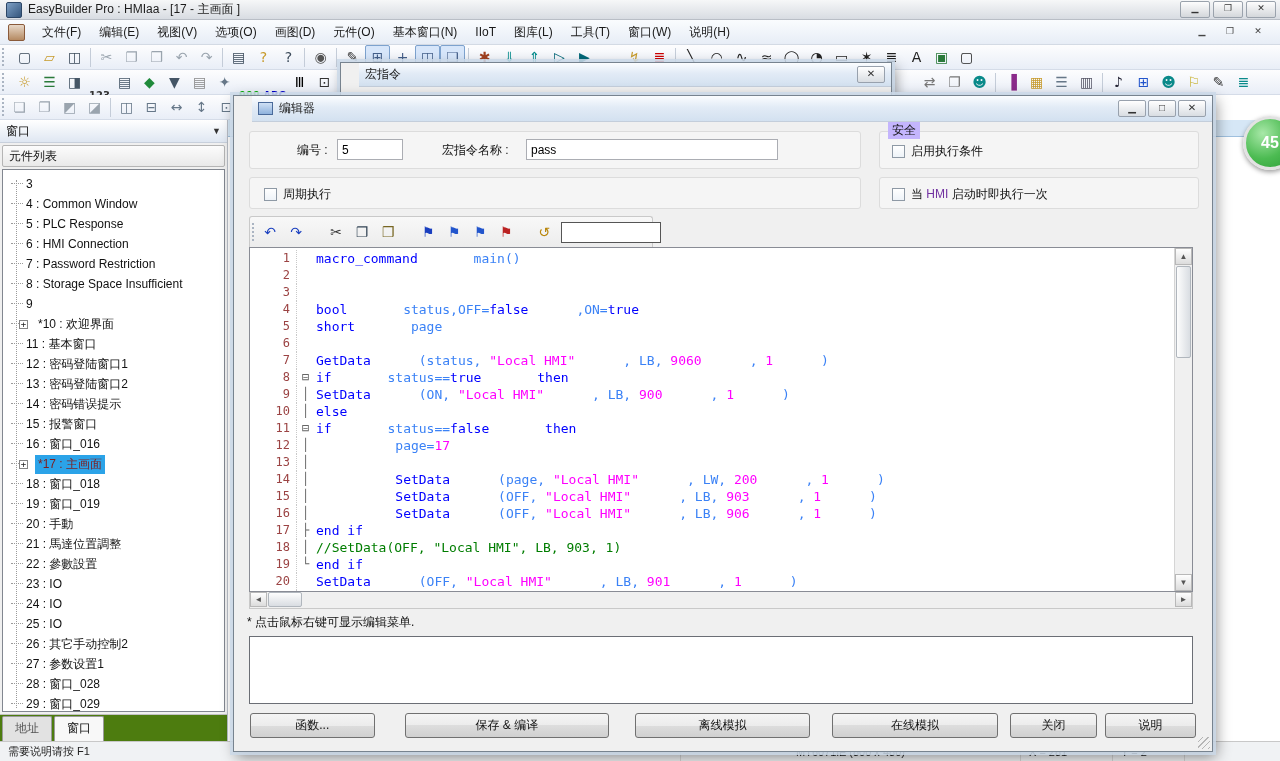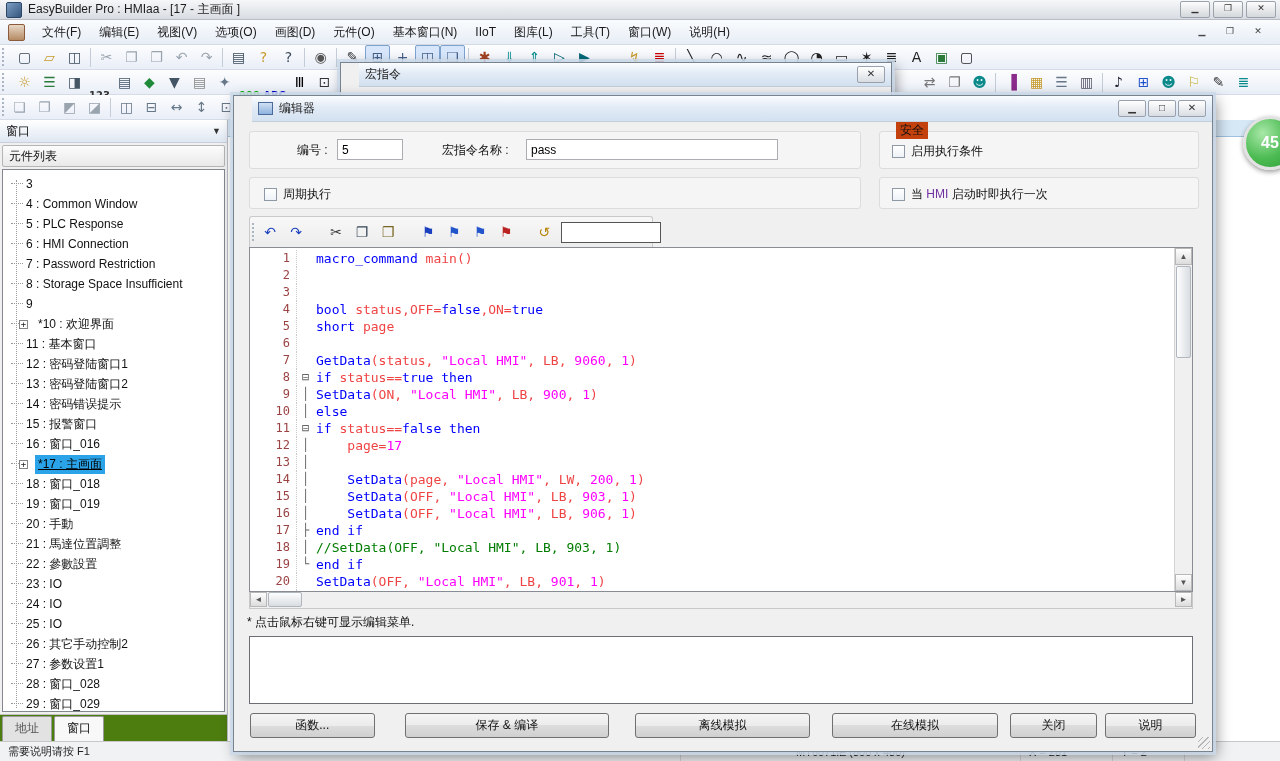--- a/index.html
+++ b/index.html
@@ -48,21 +48,21 @@
                   border:1px solid #b5b5b5;border-radius:2px;display:flex;align-items:center;padding:0 6px;}
   .sb-tree{flex:1;margin:2px;background:#fff;border:1px solid #828790;position:relative;overflow:hidden;}
   .sb-tree::before{content:"";position:absolute;left:13px;top:10px;height:528px;border-left:1px dotted #9a9a9a;}
   .tree-inner{position:absolute;left:0;top:4px;right:0;}
   .tree-row{height:20px;display:flex;align-items:center;padding-left:8px;white-space:nowrap;}
   .stub{width:12px;height:1px;border-top:1px dotted #9a9a9a;flex:0 0 auto;}
   .expander{width:9px;height:9px;box-sizing:border-box;border:1px solid #848484;background:#fff;
             font-size:9px;line-height:7px;text-align:center;color:#222;flex:0 0 auto;margin-right:3px;
             font-family:"DejaVu Sans Mono",monospace;position:relative;left:-4px;}
   .tlabel{padding:1px 3px;color:#111;}
-  .tlabel.sel{background:#2ba3e8;color:#000000;text-decoration:underline;}
+  .tlabel.sel{background:#2ba3e8;color:#7f1d1d;}
   .sb-tabs{height:26px;border-top:1px solid #c2c2c2;background:#4d7c0f;display:flex;align-items:flex-end;padding:0 2px;}
   .sb-tab{padding:3px 12px 4px 12px;border:1px solid #9a9a9a;border-bottom:none;background:#e2e2e2;
           margin-right:2px;border-radius:2px 2px 0 0;color:#555;}
   .sb-tab.active{background:#f8f8f8;color:#111;}
   
   .workspace{position:absolute;left:228px;top:120px;width:1052px;height:621px;background:#fff;}
   .ws-band{position:absolute;left:0;top:0;width:100%;height:16px;background:#d6e7f6;border-bottom:1px solid #9fc0de;}
   .badge45{position:absolute;left:1243px;top:116px;width:54px;height:54px;border-radius:50%;z-index:6;
            background:radial-gradient(circle at 35% 30%,#a8e8a8,#4cbb52 55%,#2e9e38);
            border:3px solid #e2e2e2;box-sizing:border-box;box-shadow:0 2px 5px rgba(0,0,0,.4);
@@ -86,21 +86,21 @@
          background:linear-gradient(#ffffff,#d9dde2);font-size:10px;line-height:14px;text-align:center;color:#333;}
   #macroDlg{left:340px;top:62px;width:550px;height:38px;z-index:3;}
   #macroDlg .dlg-title{height:24px;}
   #editorDlg{left:233px;top:95px;width:980px;height:657px;z-index:5;box-sizing:border-box;}
   
   .grp{position:absolute;border:1px solid #dcdcdc;border-radius:3px;background:rgba(255,255,255,.35);box-sizing:border-box;}
   #gA{left:15px;top:35px;width:612px;height:38px;}
   #gSec{left:645px;top:35px;width:320px;height:38px;}
   #gB{left:15px;top:81px;width:612px;height:32px;}
   #gStart{left:645px;top:81px;width:320px;height:32px;}
-  .legend{position:absolute;top:-10px;left:16px;background:#c2410c;padding:0 4px;}
+  .legend{position:absolute;top:-10px;left:8px;background:#c4b5fd;padding:0 4px;}
   .fldlbl{position:absolute;top:10px;}
   .tin{position:absolute;top:7px;height:21px;border:1px solid #abadb3;background:#fff;box-sizing:border-box;
        font-family:inherit;font-size:12px;padding:0 4px;}
   #fldId{left:87px;width:66px;} #lblId{left:47px;}
   #fldName{left:276px;width:252px;} #lblName{left:192px;}
   .cbrow{position:absolute;display:flex;align-items:center;gap:6px;}
   .cbox{width:13px;height:13px;box-sizing:border-box;border:1px solid #8e99a5;
         background:linear-gradient(#ffffff,#eef3f8);flex:0 0 auto;}
   .hmi{color:#7030a0;}
   
@@ -112,21 +112,21 @@
   
   .code-wrap{position:absolute;left:15px;top:151px;width:944px;height:345px;border:1px solid #898c95;
              background:#fff;box-sizing:border-box;overflow:hidden;}
   .code-lines{position:absolute;left:0;top:2px;right:17px;font-family:"DejaVu Sans Mono","Liberation Mono",monospace;
               font-size:13px;line-height:17px;white-space:pre;}
   .cl{display:flex;height:17px;}
   .cn{width:40px;text-align:right;padding-right:6px;color:#9b4343;border-right:1px dotted #c9c9c9;flex:0 0 auto;
       font-size:12px;}
   .cf{width:17px;text-align:center;color:#666;font-size:12px;flex:0 0 auto;}
   .cc{padding-left:2px;}
-  .tk{color:#0000ff;} .tp{color:#ef4444;} .ts{color:#ff00ff;} .tn{color:#ff00ff;} .tc{color:#007d00;}
+  .tk{color:#0000ff;} .tp{color:#3b82f6;padding-left:48px;} .ts{color:#ff00ff;} .tn{color:#ff00ff;} .tc{color:#007d00;}
   .vscroll{position:absolute;right:0;top:0;width:17px;height:100%;background:#f0f0f0;border-left:1px solid #d5d5d5;}
   .varr{position:absolute;left:0;width:17px;height:17px;background:linear-gradient(#fefefe,#dcdcdc);
         border:1px solid #b8b8b8;box-sizing:border-box;font-size:8px;text-align:center;line-height:15px;color:#555;}
   .vup{top:0;} .vdn{bottom:0;}
   .vthumb{position:absolute;left:1px;top:18px;width:15px;height:92px;background:linear-gradient(90deg,#fdfdfd,#d9dde2);
           border:1px solid #b0b6bd;border-radius:2px;box-sizing:border-box;}
   .hscroll{position:absolute;left:15px;top:496px;width:944px;height:17px;background:#f0f0f0;
            border:1px solid #c9c9c9;border-top:none;box-sizing:border-box;}
   .harr{position:absolute;top:0;width:17px;height:15px;background:linear-gradient(#fefefe,#dcdcdc);
         border:1px solid #b8b8b8;box-sizing:border-box;font-size:8px;text-align:center;line-height:13px;color:#555;}

